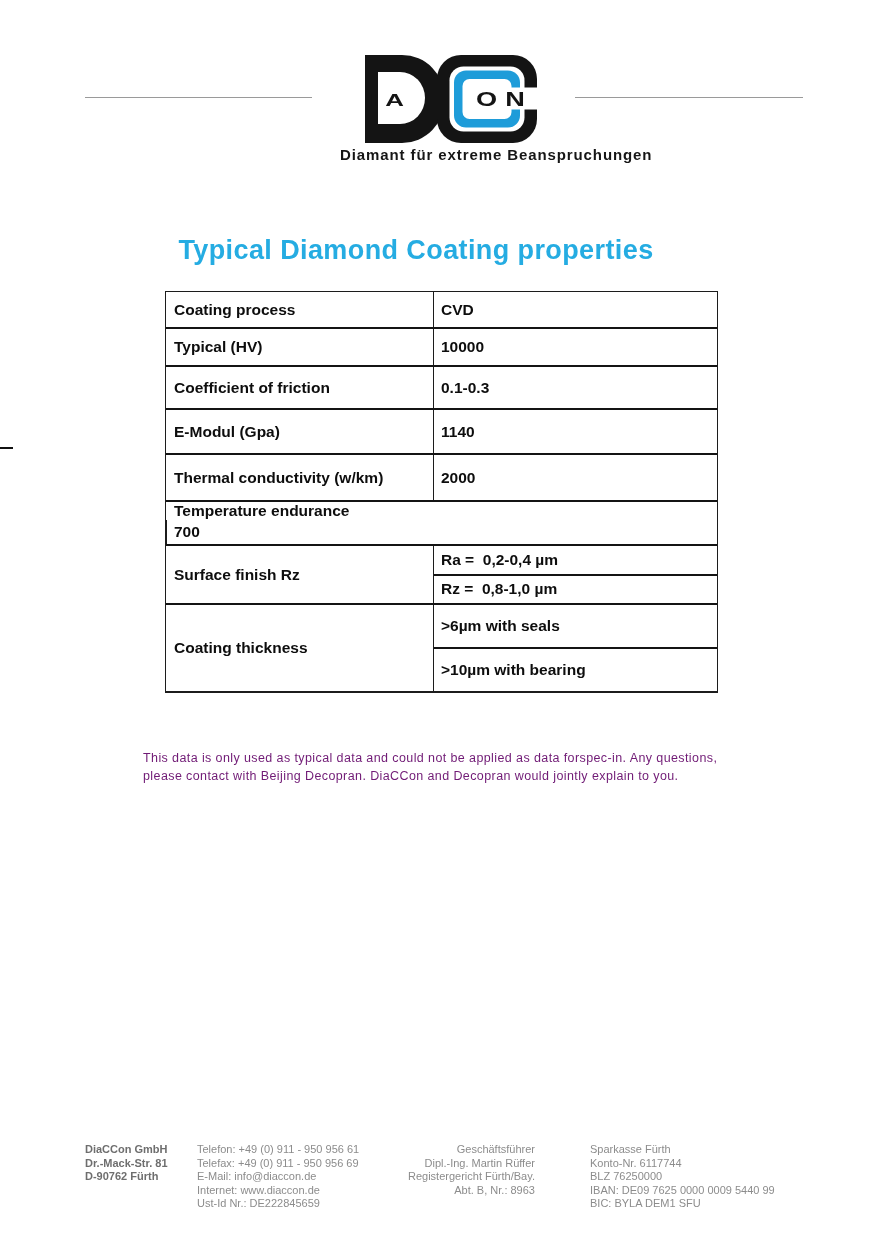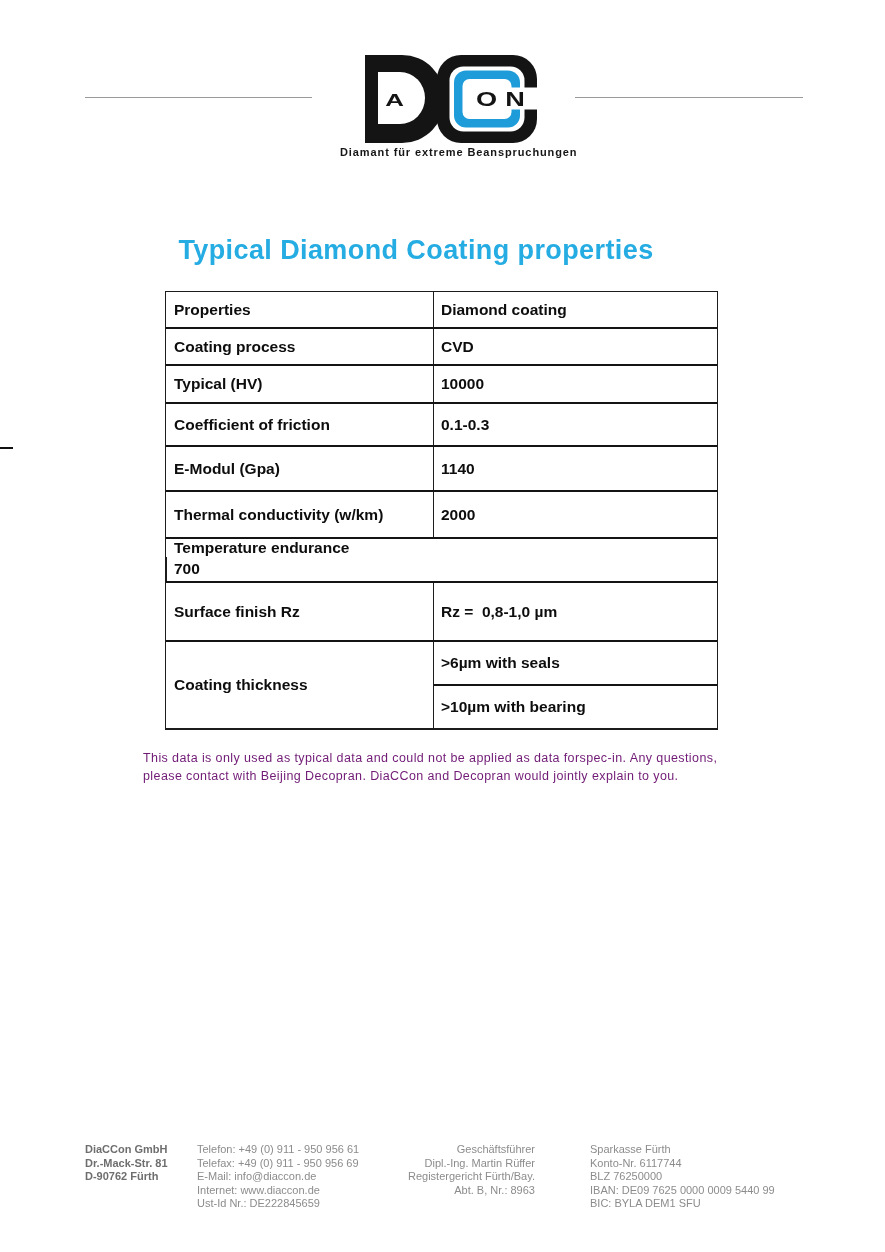--- a/index.html
+++ b/index.html
@@ -11,21 +11,21 @@
 
   
   .rule { position:absolute; top:97px; height:1px; background:#9a9a9a; }
   .rule-left  { left:85px;  width:227px; }
   .rule-right { left:575px; width:228px; }
 
   
   .logo-svg { position:absolute; left:355px; top:54px; }
   .logo-tagline {
     position:absolute; left:340px; top:146px; width:212px; text-align:center;
-    font-size:11px; letter-spacing:0.9px; color:#161616; white-space:nowrap;
+    font-size:15px; letter-spacing:0.9px; color:#161616; white-space:nowrap;
     font-weight:bold;
   }
 
   
   .doc-title {
     position:absolute; left:0; top:235px; width:832px; text-align:center;
     font-size:27px; font-weight:bold; letter-spacing:0.4px;
   }
 
   
@@ -90,26 +90,20 @@
     <text x="121" y="52" font-size="20" font-weight="bold" letter-spacing="6" textLength="57" lengthAdjust="spacingAndGlyphs" fill="#141414" font-family="Liberation Sans, sans-serif">ON</text>
   </svg>
   <div class="logo-tagline">Diamant für extreme Beanspruchungen</div>
 
   <div class="fold-mark"></div>
 
   <div class="doc-title" style="color:#25ACE2;">Typical Diamond Coating properties</div>
 
   <div class="ptable">
 
-    <div class="trow" style="height:37px;">
-      <div class="tcell-left">Properties</div>
-      <div class="tcell-right">
-        <div class="subcell">Diamond coating</div>
-      </div>
-    </div>
 
     <div class="trow" style="height:37px;">
       <div class="tcell-left">Coating process</div>
       <div class="tcell-right">
         <div class="subcell">CVD</div>
       </div>
     </div>
 
     <div class="trow" style="height:38px;">
       <div class="tcell-left">Typical (HV)</div>
@@ -142,20 +136,21 @@
     <div class="trow" style="height:44px;flex-direction:column;">
       <div class="tcell-left">Temperature endurance</div>
       <div class="tcell-right">
         <div class="subcell">700</div>
       </div>
     </div>
 
     <div class="trow" style="height:59px;">
       <div class="tcell-left">Surface finish Rz</div>
       <div class="tcell-right">
+        <div class="subcell">Ra =  0,2-0,4 µm</div>
         <div class="subcell">Rz =  0,8-1,0 µm</div>
       </div>
     </div>
 
     <div class="trow" style="height:86px;">
       <div class="tcell-left">Coating thickness</div>
       <div class="tcell-right">
         <div class="subcell">&gt;6µm with seals</div>
         <div class="subcell">&gt;10µm with bearing</div>
       </div>

